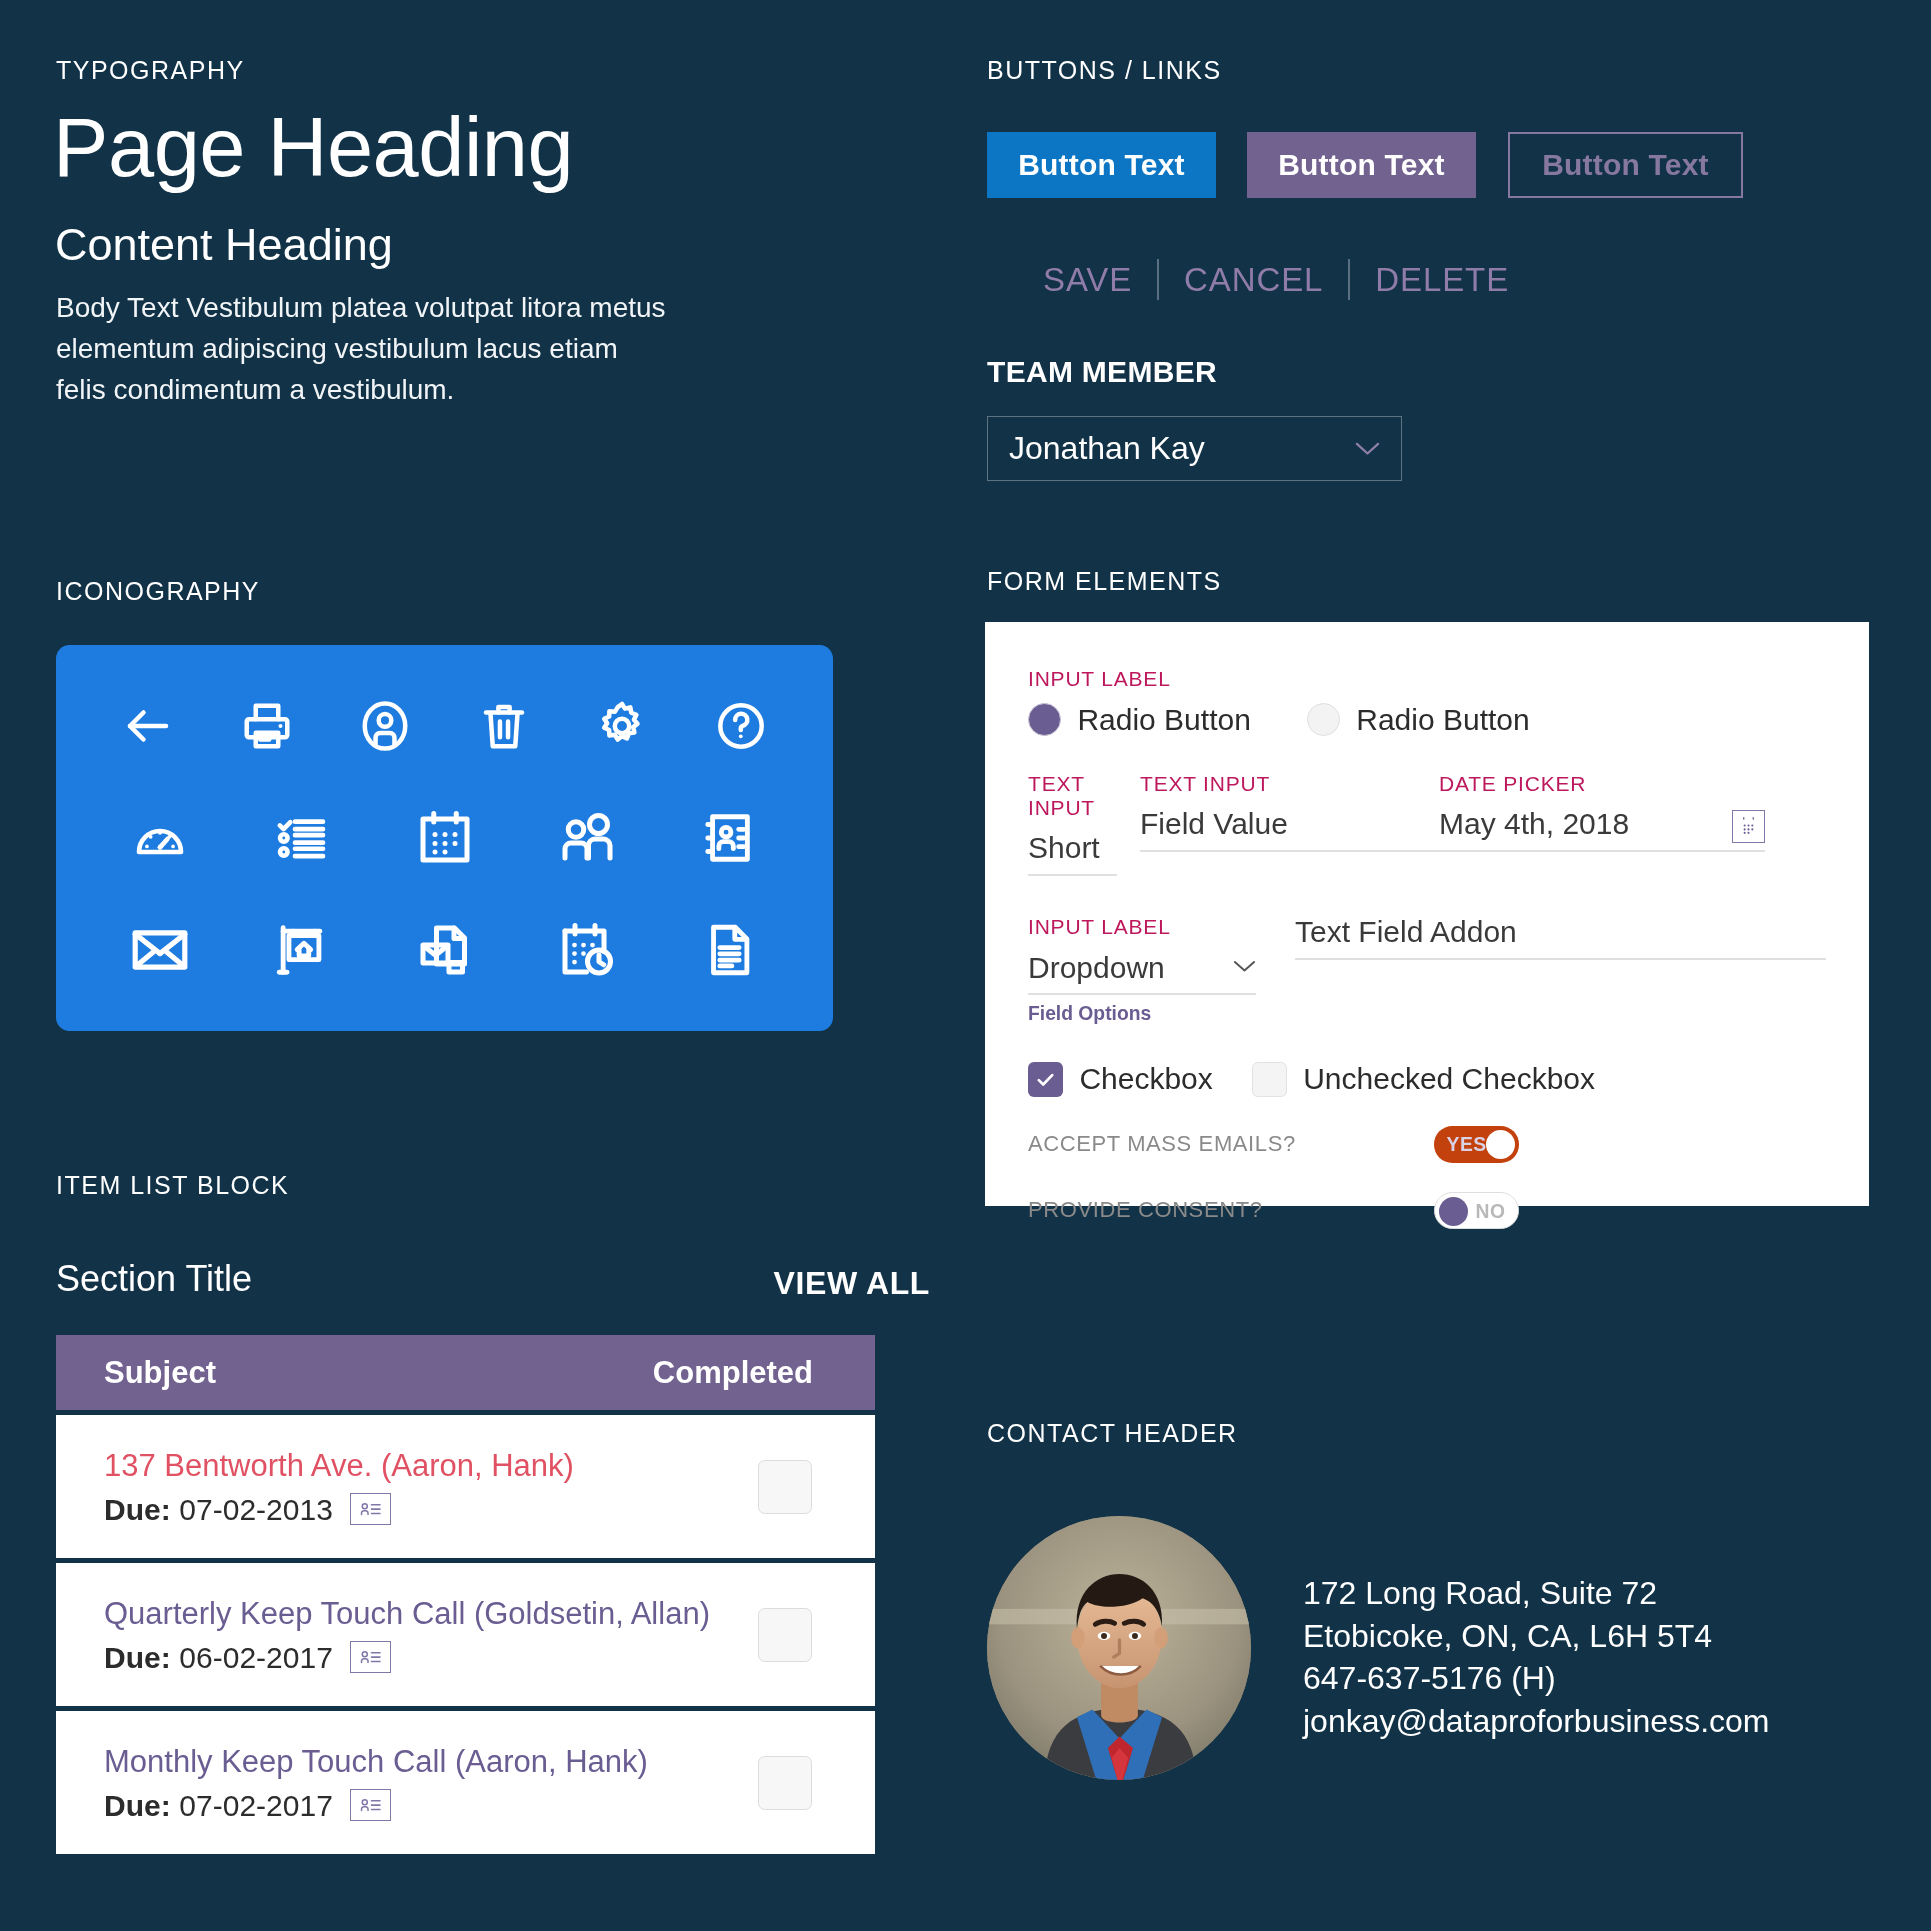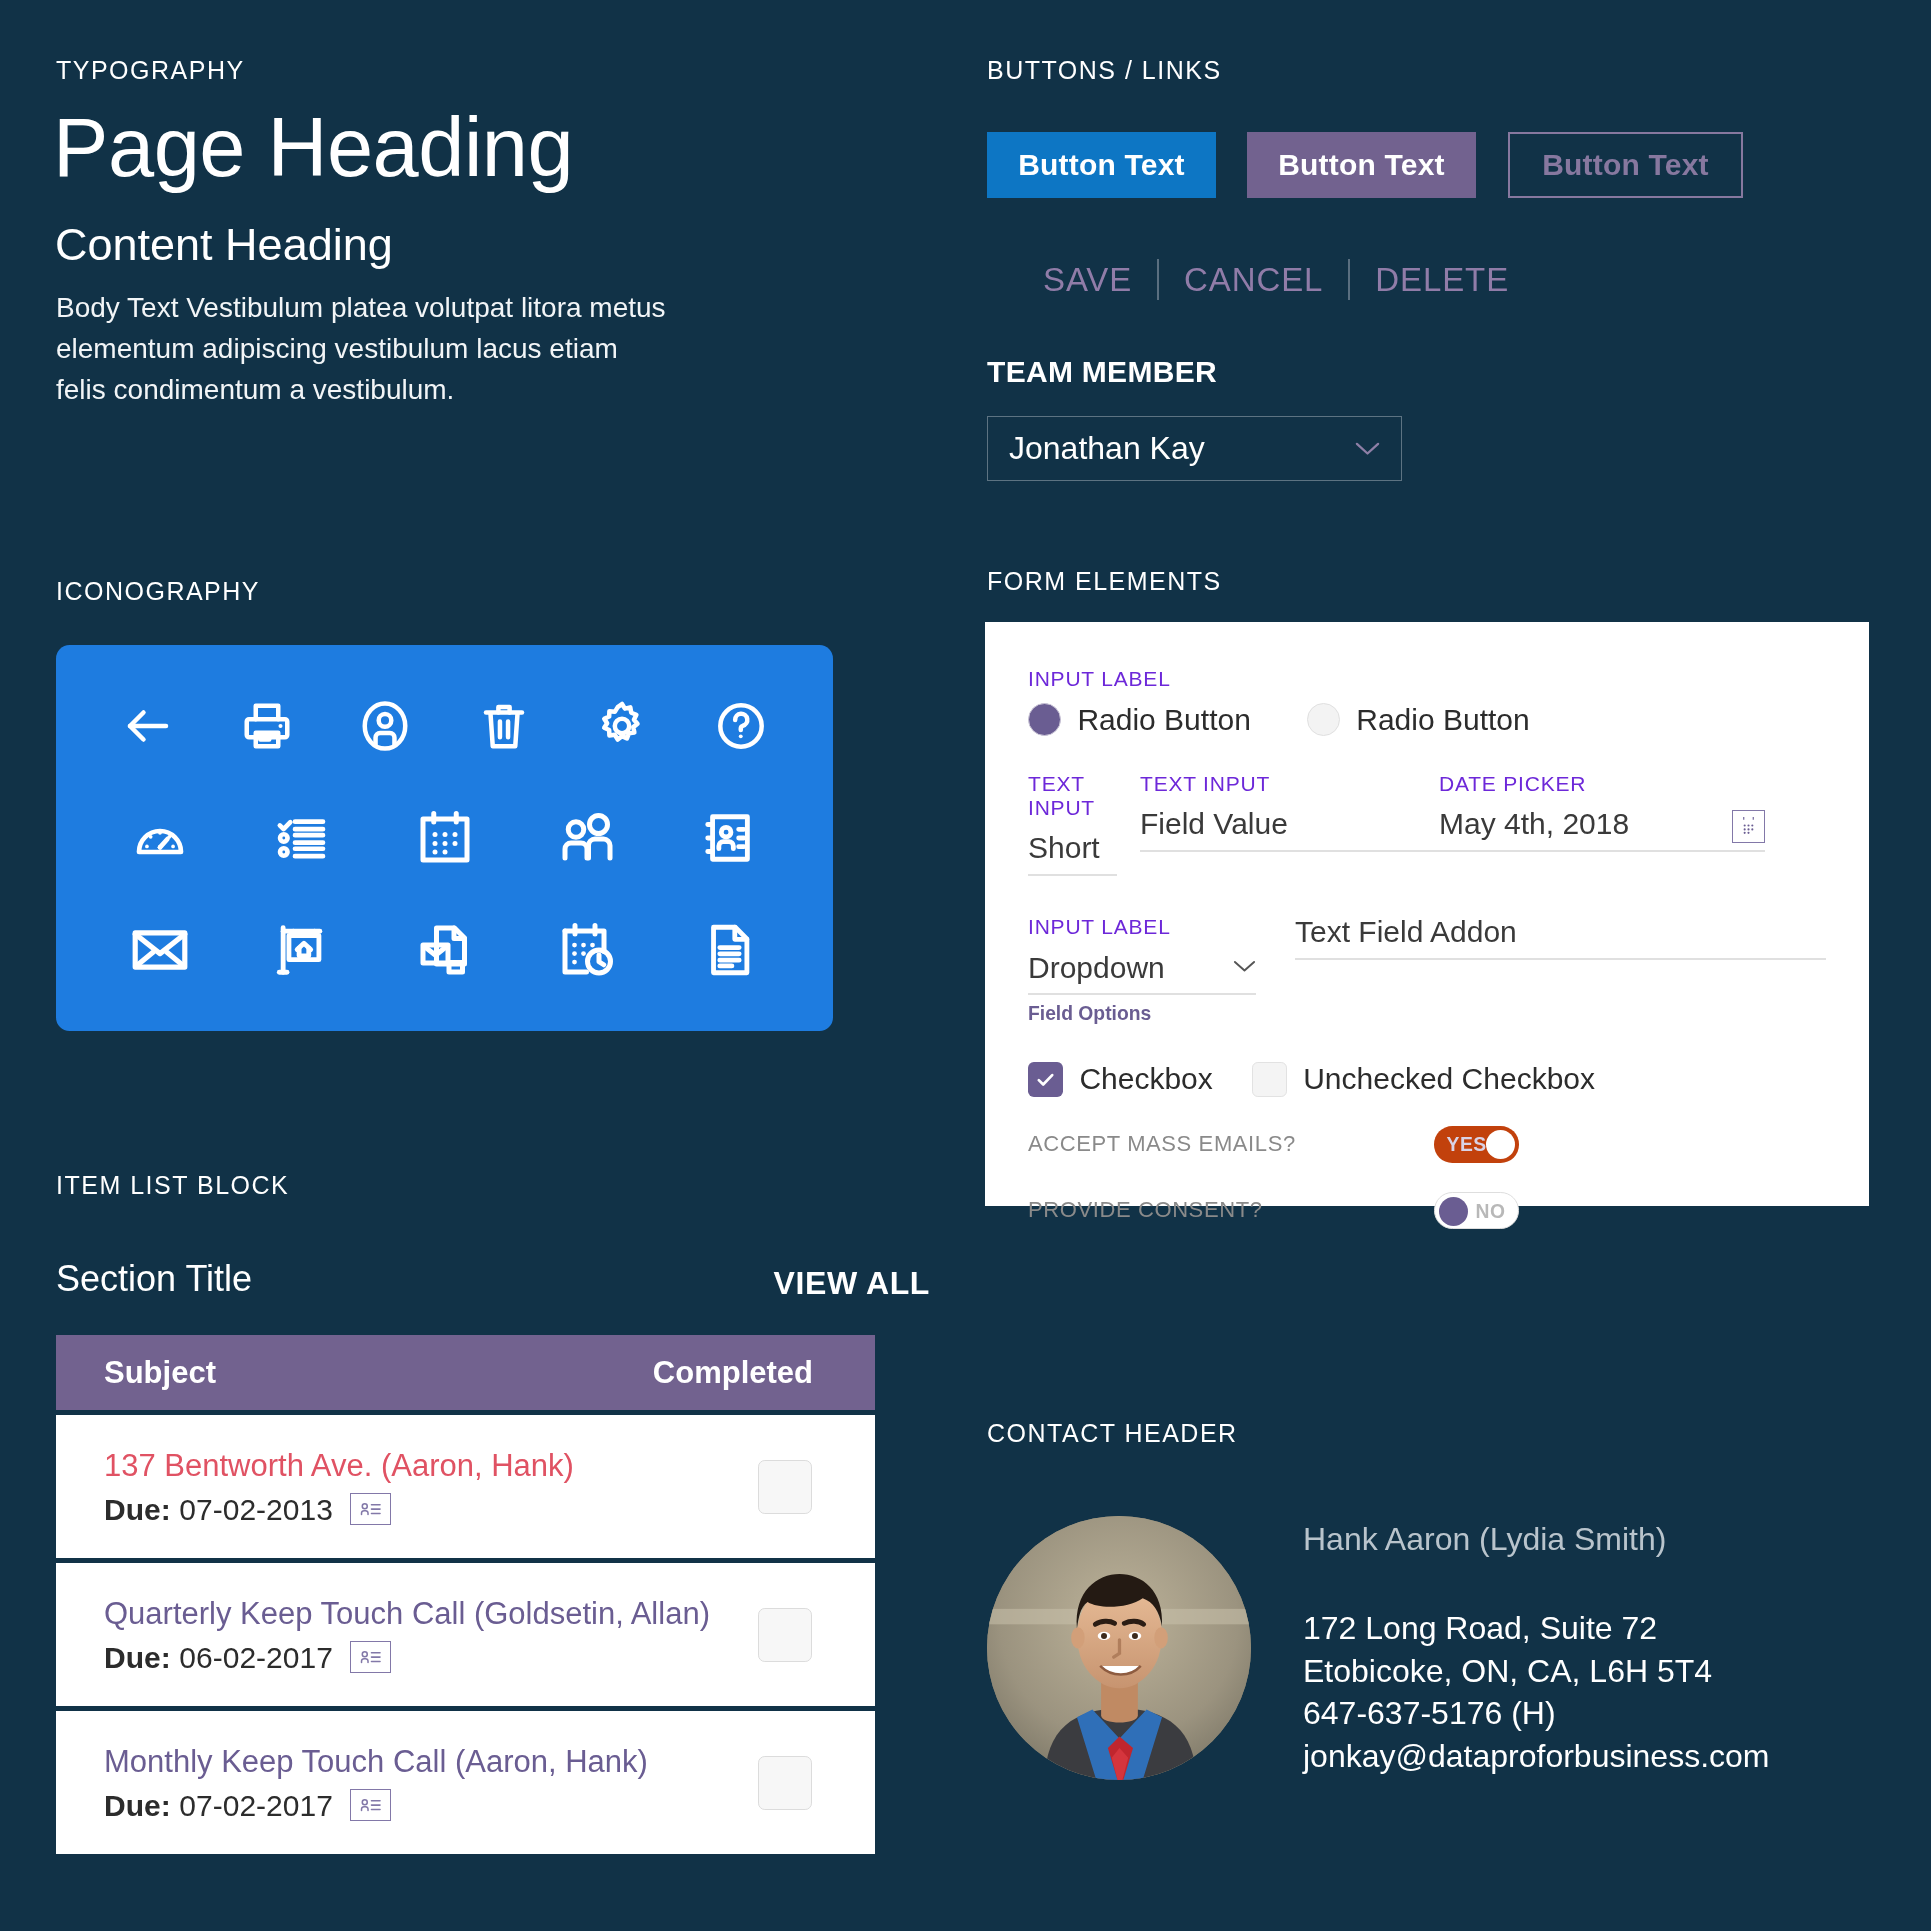--- a/index.html
+++ b/index.html
@@ -286,21 +286,21 @@
     width: 884px;
     height: 584px;
     background: #ffffff;
     box-sizing: border-box;
     padding: 45px 43px 0 43px;
     color: #333;
   }
   .f-label {
     font-size: 21px;
     letter-spacing: 0.8px;
-    color: #6d28d9;
+    color: #be185d;
     text-transform: uppercase;
     margin-bottom: 11.6px;
   }
   .radio-row { display: flex; align-items: center; margin-top: 3.9px; }
   .radio-item { display: flex; align-items: center; cursor: pointer; }
   .radio-item + .radio-item { margin-left: 56px; }
   .radio-dot {
     width: 33px; height: 33px; border-radius: 50%;
     box-sizing: border-box; margin-right: 16.4px;
   }
@@ -838,21 +838,20 @@
       <circle cx="153" cy="124" r="3.1" fill="#3c2a1c"></circle>
 
       <path d="M137 128v14l-6 4" stroke="#b07e5c" stroke-width="3.4" fill="none" stroke-linecap="round"></path>
 
       <path d="M117 155c12 12 31 12 42 0z" fill="#ffffff"></path>
       <path d="M117 155c12 12 31 12 42 0" stroke="#8e5c40" stroke-width="2.6" fill="none"></path>
     </svg>
   </div>
 
   <div id="contact-info">
-    <div id="contact-name">Hank Aaron (Lydia Smith)</div>
     <div id="contact-address">
       <div>172 Long Road, Suite 72</div>
       <div>Etobicoke, ON, CA, L6H 5T4</div>
       <div>647-637-5176 (H)</div>
       <div>jonkay@dataproforbusiness.com</div>
     </div>
   </div>
 
 </div>
 

